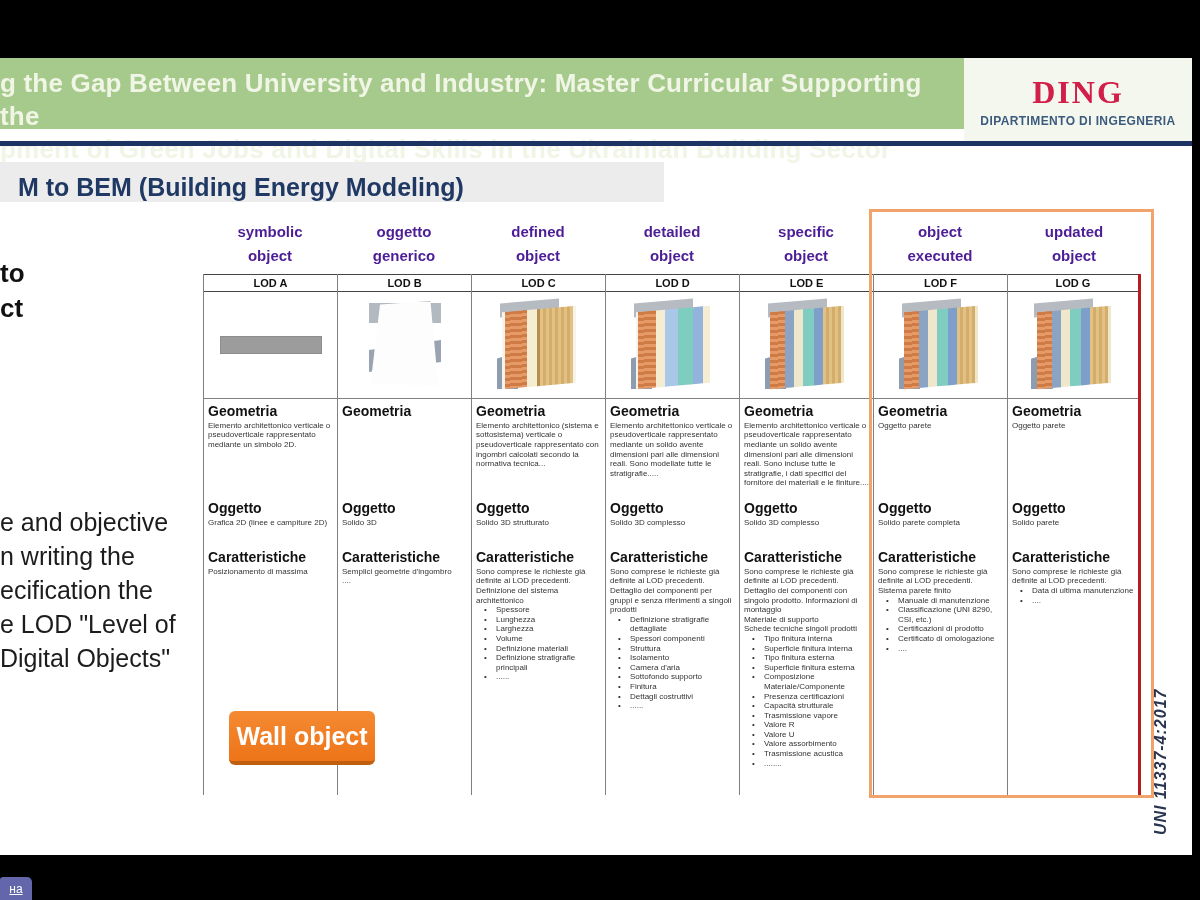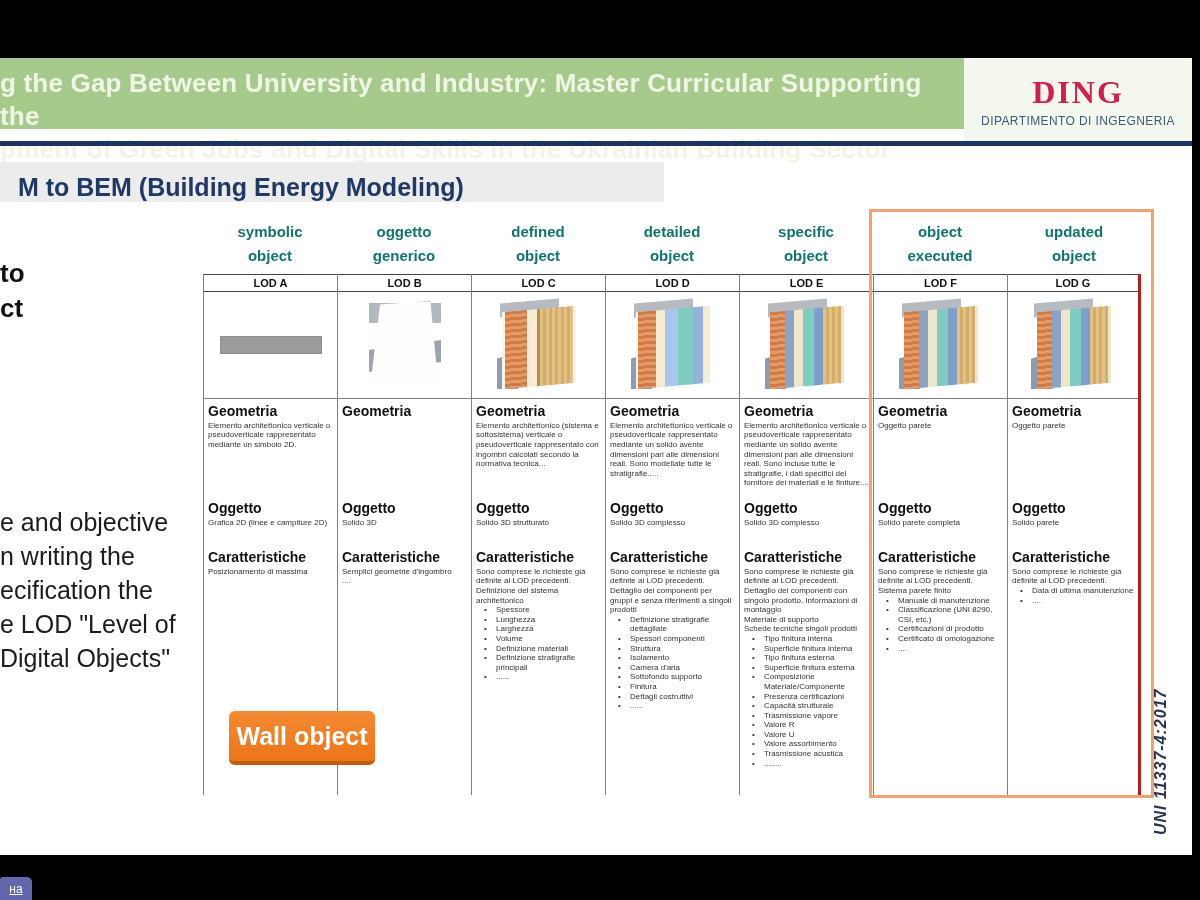--- a/index.html
+++ b/index.html
@@ -8,37 +8,37 @@
   .slide{position:absolute;left:0;top:58px;width:1192px;height:797px;background:#ffffff;}
 
   
   .green-band{position:absolute;left:0;top:0;width:100%;height:71px;background:#a6ca8c;}
   .band-titles{position:absolute;left:0;top:9px;width:960px;color:#f0f5e6;
                font-size:26px;font-weight:600;line-height:33px;letter-spacing:.2px;}
   .logo-panel{position:absolute;right:0;top:0;width:228px;height:83px;background:#f3f7ee;
               display:flex;flex-direction:column;align-items:center;justify-content:center;}
   .ding{font-family:"Liberation Serif",serif;font-weight:bold;font-size:32px;color:#d21f49;
         letter-spacing:2px;line-height:40px;}
-  .ding-sub{font-size:12px;font-weight:normal;color:#3c5a7e;letter-spacing:.4px;margin-top:2px;}
+  .ding-sub{font-size:12px;font-weight:bold;color:#3c5a7e;letter-spacing:.4px;margin-top:2px;}
   .navy-rule{position:absolute;left:0;top:83px;width:100%;height:5px;background:#1c3363;}
 
   
   .heading-band{position:absolute;left:0;top:104px;width:648px;height:40px;background:#ececec;
                 display:flex;align-items:flex-end;padding-left:16px;}
   .heading-band span{color:#1f3864;font-weight:bold;font-size:25px;padding-left:2px;}
 
   
   .left-top{position:absolute;left:0;top:198px;font-size:26px;font-weight:bold;color:#111;
             line-height:35px;}
   .left-bottom{position:absolute;left:0;top:447px;font-size:25px;color:#1c1c1c;line-height:34px;}
 
   
   .lod-table{position:absolute;left:203px;top:160px;width:938px;display:flex;}
   .lod-col{width:134px;display:flex;flex-direction:column;}
-  .col-title{height:54px;text-align:center;font-weight:bold;font-size:15px;color:#0f766e;
+  .col-title{height:54px;text-align:center;font-weight:bold;font-size:15px;color:#4c1d95;
              line-height:24px;padding-top:2px;}
   .col-body{border-left:1px solid #808080;display:flex;flex-direction:column;}
   .lod-col:last-child .col-body{border-right:3px solid #b91c1c;}
   .lod-cell{height:16px;border-top:1px solid #444;border-bottom:1px solid #444;
             font-size:11px;font-weight:bold;text-align:center;color:#111;line-height:16px;}
   .img-cell{height:106px;border-bottom:1px solid #808080;display:flex;align-items:center;
             justify-content:center;background:#fff;}
   .text-cell{height:392px;padding:4px 4px 0 4px;font-size:8px;line-height:1.2;color:#333;}
   .sec-geo{height:97px;overflow:hidden;}
   .sec-ogg{height:49px;overflow:hidden;}

